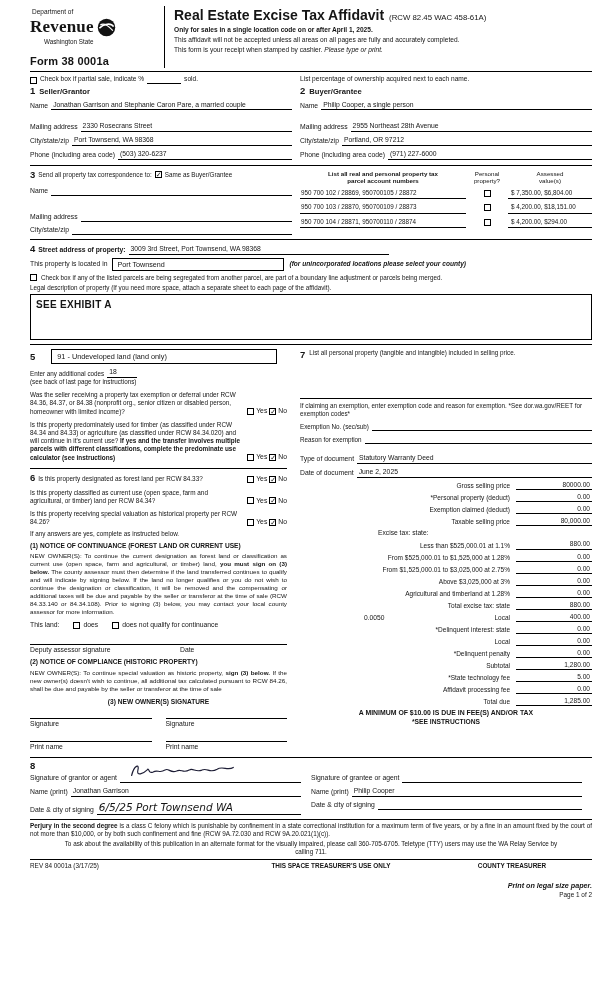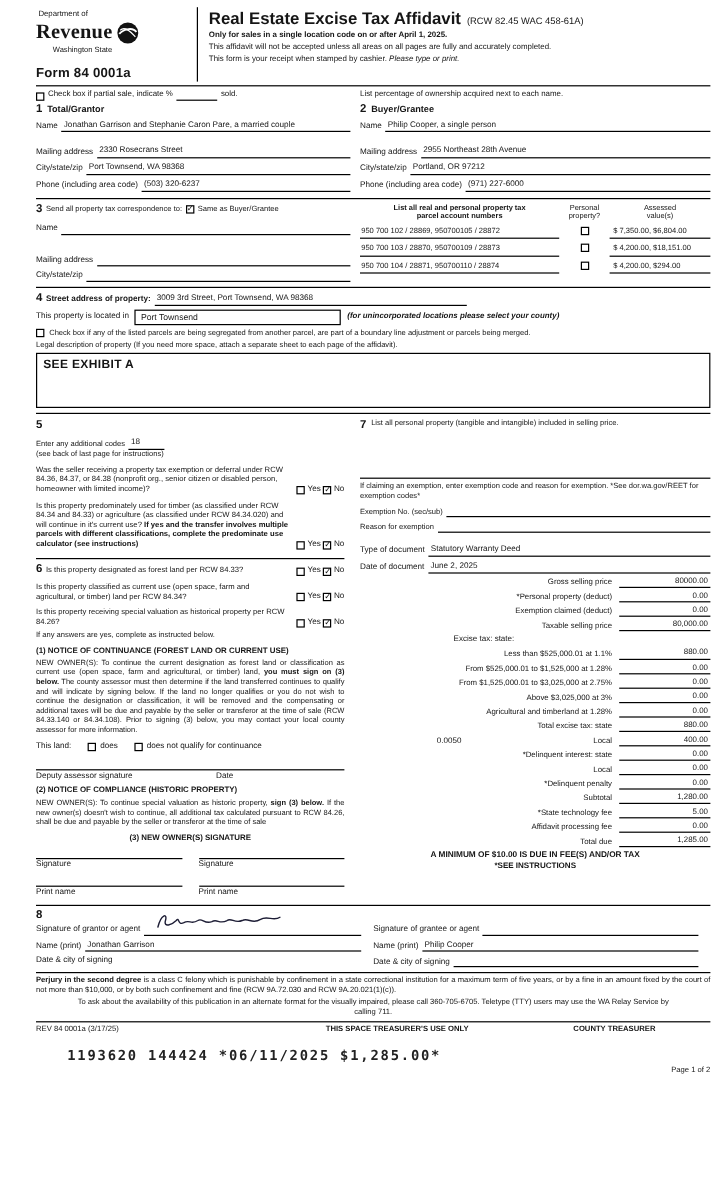--- a/index.html
+++ b/index.html
@@ -125,21 +125,21 @@
       <div class="dept-small">Department of</div>
       <div class="dept-row">
         <span class="dept-big">Revenue</span>
         <svg class="logo" viewBox="0 0 24 24">
             <circle cx="12" cy="12" r="11" fill="#121212"></circle>
             <path d="M3,13 C8,7 18,6 21,11" stroke="#fff" stroke-width="2" fill="none"></path>
             <path d="M4,9 C10,4 17,13 20,16" stroke="#fff" stroke-width="1.4" fill="none"></path>
           </svg>
       </div>
       <div class="dept-sub">Washington State</div>
-      <div class="form-no">Form 84 0001a</div>
+      <div class="form-no">Form 38 0001a</div>
     </div>
     <div class="hdr-right">
       <div class="title-row">
         <span class="title">Real Estate Excise Tax Affidavit</span>
         <span class="title-rcw">(RCW 82.45 WAC 458-61A)</span>
       </div>
       <div class="hdr-note bd">Only for sales in a single location code on or after April 1, 2025.</div>
       <div class="hdr-note">This affidavit will not be accepted unless all areas on all pages are fully and accurately completed.</div>
       <div class="hdr-note"><span>This form is your receipt when stamped by cashier. </span><span class="it">Please type or print.</span></div>
     </div>
@@ -152,21 +152,21 @@
       <span class="pct-line"></span>
       <span>sold.</span>
     </span>
     <span class="pr">List percentage of ownership acquired next to each name.</span>
   </div>
 
   <div class="row">
     <div class="col-l">
       <div class="sec-h">
           <span class="sec-num">1</span>
-          <span class="sec-title">Total/Grantor</span>
+          <span class="sec-title">Seller/Grantor</span>
         </div>
       <div class="field">
           <span class="f-lbl">Name</span>
           <span class="f-val">Jonathan Garrison and Stephanie Caron Pare, a married couple</span>
         </div>
       <div class="field gap">
           <span class="f-lbl">Mailing address</span>
           <span class="f-val">2330 Rosecrans Street</span>
         </div>
       <div class="field">
@@ -267,20 +267,21 @@
       <span class="exhibit">SEE EXHIBIT A</span>
     </div>
   </div>
 
   <div class="row mid">
 
     <div class="col-l">
 
       <div class="sec-h" style="align-items:center;">
         <span class="sec-num">5</span>
+        <span class="code-box">91 - Undeveloped land (land only)</span>
       </div>
       <div class="field" style="margin-top:4px;">
           <span class="f-lbl small">Enter any additional codes</span>
           <span class="f-val" style="flex:none;width:30px;">18</span>
         </div>
       <div class="small">(see back of last page for instructions)</div>
       <div class="q">
         <span class="q-t">Was the seller receiving a property tax exemption or deferral under RCW 84.36, 84.37, or 84.38 (nonprofit org., senior citizen or disabled person, homeowner with limited income)?</span>
         <span class="yn">
           <span class="cb"></span>
@@ -482,20 +483,21 @@
                 <path d="M4,15 C7,3 13,2 11,9 C9,16 17,13 21,9 C24,5 22,14 28,11 C33,8 35,13 41,9 C45,6 47,13 54,10 C59,7 61,13 68,9 C72,6 75,12 82,9 C88,6 91,13 99,8 C105,4 111,10 117,6" fill="none" stroke="#1d1d35" stroke-width="1.3" stroke-linecap="round"></path>
               </svg>
             </span>
           </div>
         <div class="field">
             <span class="f-lbl">Name (print)</span>
             <span class="f-val">Jonathan Garrison</span>
           </div>
         <div class="field">
             <span class="f-lbl">Date &amp; city of signing</span>
+            <span class="f-val hand">6/5/25  Port Townsend WA</span>
           </div>
       </div>
       <div class="s8-col">
         <div class="field" style="margin-top:2px;">
             <span class="f-lbl">Signature of grantee or agent</span>
             <span class="f-val"></span>
           </div>
         <div class="field">
             <span class="f-lbl">Name (print)</span>
             <span class="f-val">Philip Cooper</span>
@@ -512,17 +514,17 @@
     <span class="bd">Perjury in the second degree</span><span> is a class C felony which is punishable by confinement in a state correctional institution for a maximum term of five years, or by a fine in an amount fixed by the court of not more than $10,000, or by both such confinement and fine (RCW 9A.72.030 and RCW 9A.20.021(1)(c)).</span>
   </div>
   <div class="alt-note">To ask about the availability of this publication in an alternate format for the visually impaired, please call 360-705-6705. Teletype (TTY) users may use the WA Relay Service by calling 711.</div>
 
   <div class="footer">
     <div class="f-row">
       <span class="fa">REV 84 0001a (3/17/25)</span>
       <span class="fb">THIS SPACE TREASURER'S USE ONLY</span>
       <span class="fc">COUNTY TREASURER</span>
     </div>
-    <div class="stamp">1193620 144424 *06/11/2025 $1,285.00*</div>
+    <div class="print-note">Print on legal size paper.</div>
     <div class="page-no">Page 1 of 2</div>
   </div>
 
 </div>
 
 </body></html>

